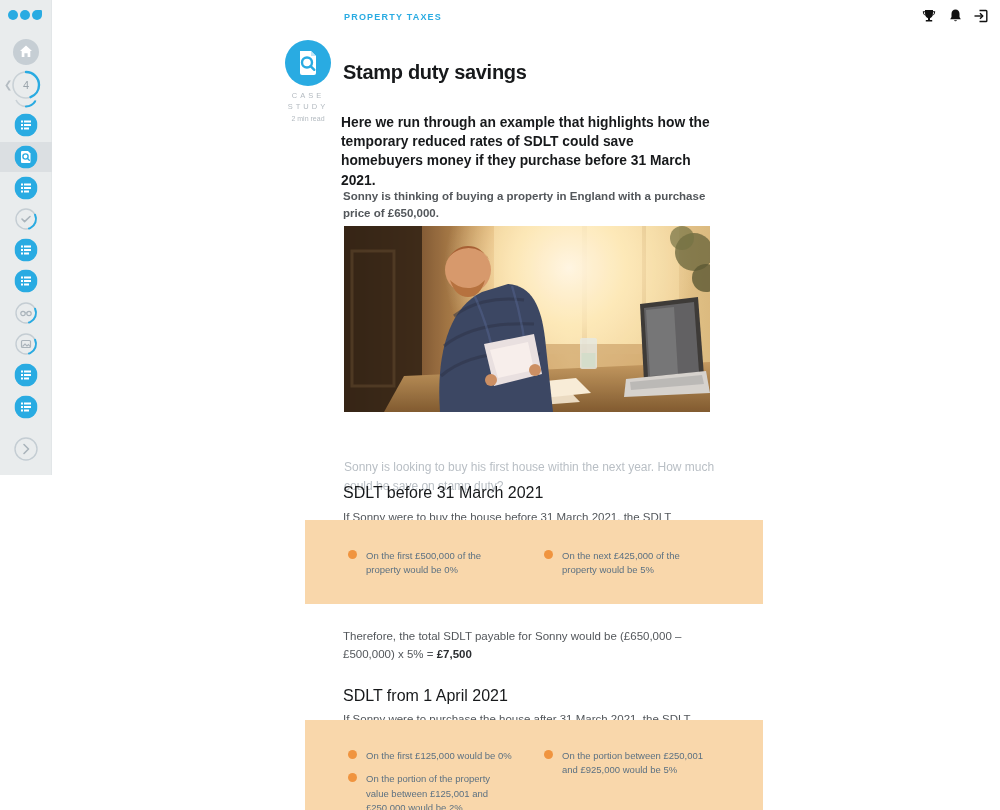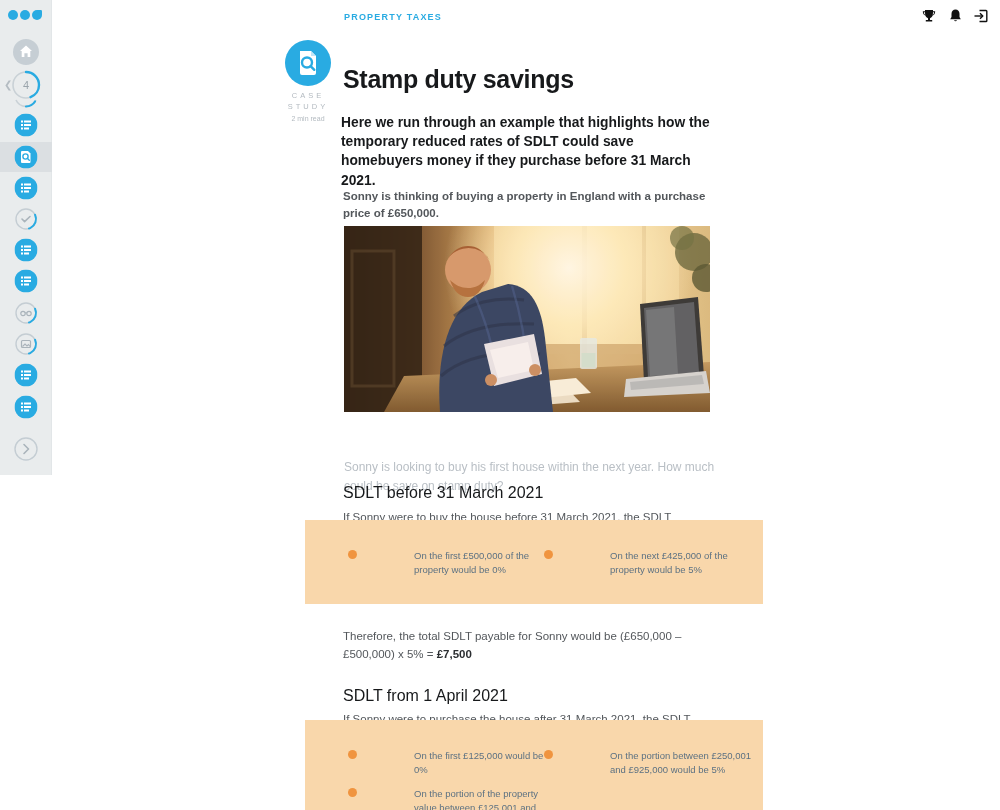--- a/index.html
+++ b/index.html
@@ -35,21 +35,21 @@
   
   .category {
     position:absolute; left:344px; top:12px;
     font-size:9px; font-weight:bold; letter-spacing:1.2px; color:#29abe2;
   }
   .badge { position:absolute; left:284px; top:40px; width:48px; text-align:center; }
   .badge .badge-type { margin-top:4px; font-size:7.5px; letter-spacing:3px; color:#b3bac0; line-height:1.5; }
   .badge .badge-read { margin-top:2px; font-size:7px; color:#b3bac0; }
   .page-title {
     position:absolute; left:343px; top:48px;
-    font-size:25px; font-weight:bold; color:#17191b; letter-spacing:-0.3px;
+    font-size:20px; font-weight:bold; color:#17191b; letter-spacing:-0.3px;
   }
   .intro {
     position:absolute; left:341px; top:99px; width:378px;
     font-size:13.8px; font-weight:bold; color:#17191b; line-height:1.4;
   }
   .para { position:absolute; left:343px; width:372px; font-size:11.5px; color:#53575b; line-height:1.55; }
   .para1 { top:176px;font-weight:bold; }
 
   .photo { position:absolute; left:344px; top:226px; width:366px; height:186px; }
   .caption {
@@ -67,21 +67,21 @@
   .result b { color:#2b2e31; }
 
   .callout {
     position:absolute; left:305px; width:458px; background:#f9d7ab;
   }
   .callout-1 { top:520px; height:84px; }
   .callout-2 { top:720px; height:118px; }
   .callout .cols { display:flex; padding:29px 0 0 43px; }
   .callout .col { width:196px; }
   .callout .col + .col { width:auto; }
-  .bullet { display:flex; margin-bottom:9px;gap:48px; }
+  .bullet { display:flex; margin-bottom:9px; }
   .bullet .dot { flex:none; width:9px; height:9px; border-radius:50%; background:#f0943f; margin-right:9px; margin-top:1px; }
   .bullet .btext { font-size:9.5px; line-height:1.5; color:#5c7182; width:148px; }
 
   svg { display:block; }
 </style>
 </head>
 <body>
 
 <nav class="sidebar">
   <div class="selected-row"></div>

